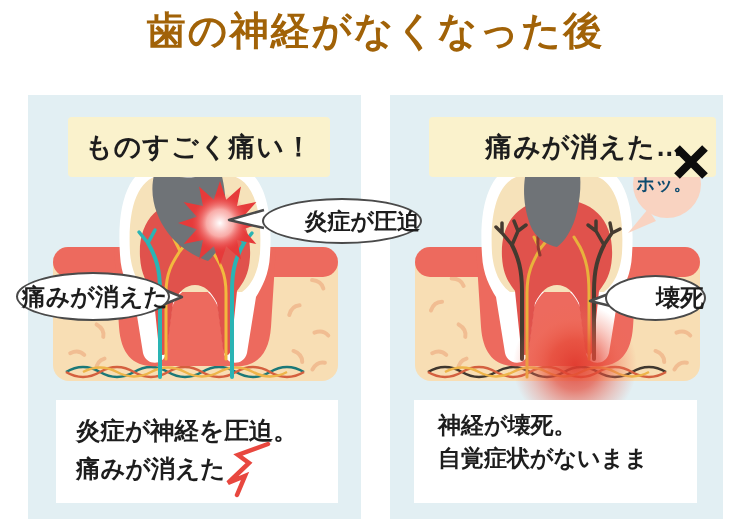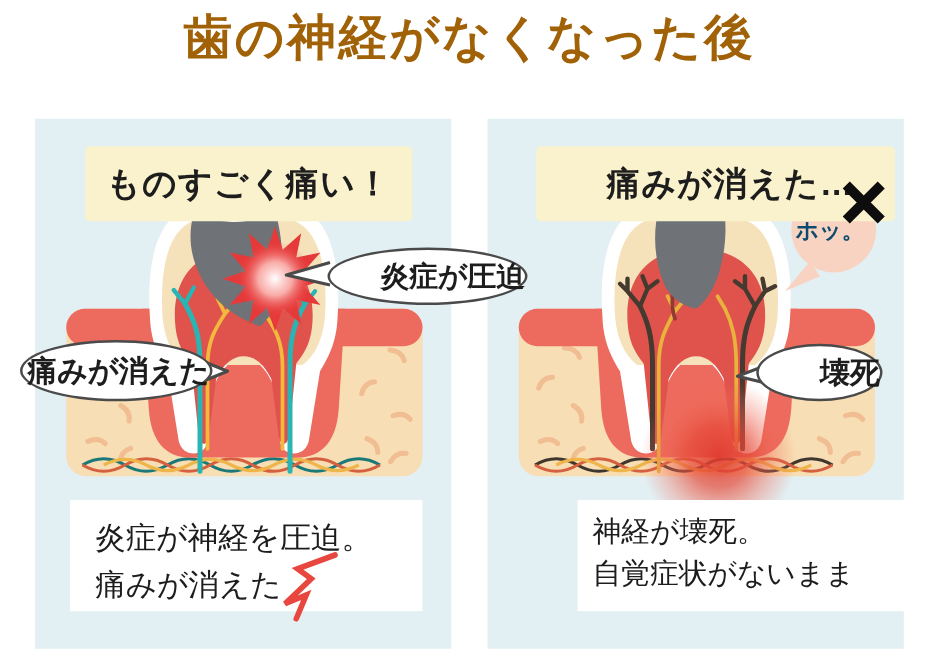--- a/index.html
+++ b/index.html
@@ -39,25 +39,25 @@
   .t-necro{left:197px;top:192px;}
   .b-relief{
     position:absolute;left:243px;top:55px;width:68px;height:68px;border-radius:50%;
     background:#f9d3c1;display:flex;align-items:center;justify-content:center;
     font-size:18px;font-weight:700;color:#0c4a6e;z-index:4;
     padding-right:6px;box-sizing:border-box;
   }
   .t-relief{position:absolute;left:236px;top:112px;z-index:3;}
   .xmark{position:absolute;left:282px;top:48px;z-index:6;}
   .caption{
-    position:absolute;top:305px;height:89px;background:#ffffff;z-index:4;
-    font-weight:400;color:#1d1d1d;box-sizing:border-box;
+    position:absolute;top:305px;height:103px;background:#ffffff;z-index:4;
+    font-weight:700;color:#1d1d1d;box-sizing:border-box;
   }
   .panel.left  .caption{left:28px;width:282px;font-size:24.5px;line-height:1.55;padding:12px 0 0 20px;}
-  .panel.right .caption{left:24px;width:283px;font-size:23px;line-height:1.42;padding:9px 0 0 12px;margin-left:48px;}
+  .panel.right .caption{left:24px;width:283px;font-size:23px;line-height:1.42;padding:9px 0 0 24px;}
   .cap-line{display:block;}
   .hl{background:linear-gradient(to top,#f8d465 38%,rgba(0,0,0,0) 38%);padding:0 2px;}
   .zigzag{position:absolute;left:168px;top:40px;}
 </style>
 </head>
 <body>
 
 <div class="stage">
 
   <h1 class="title">歯の神経がなくなった後</h1>

